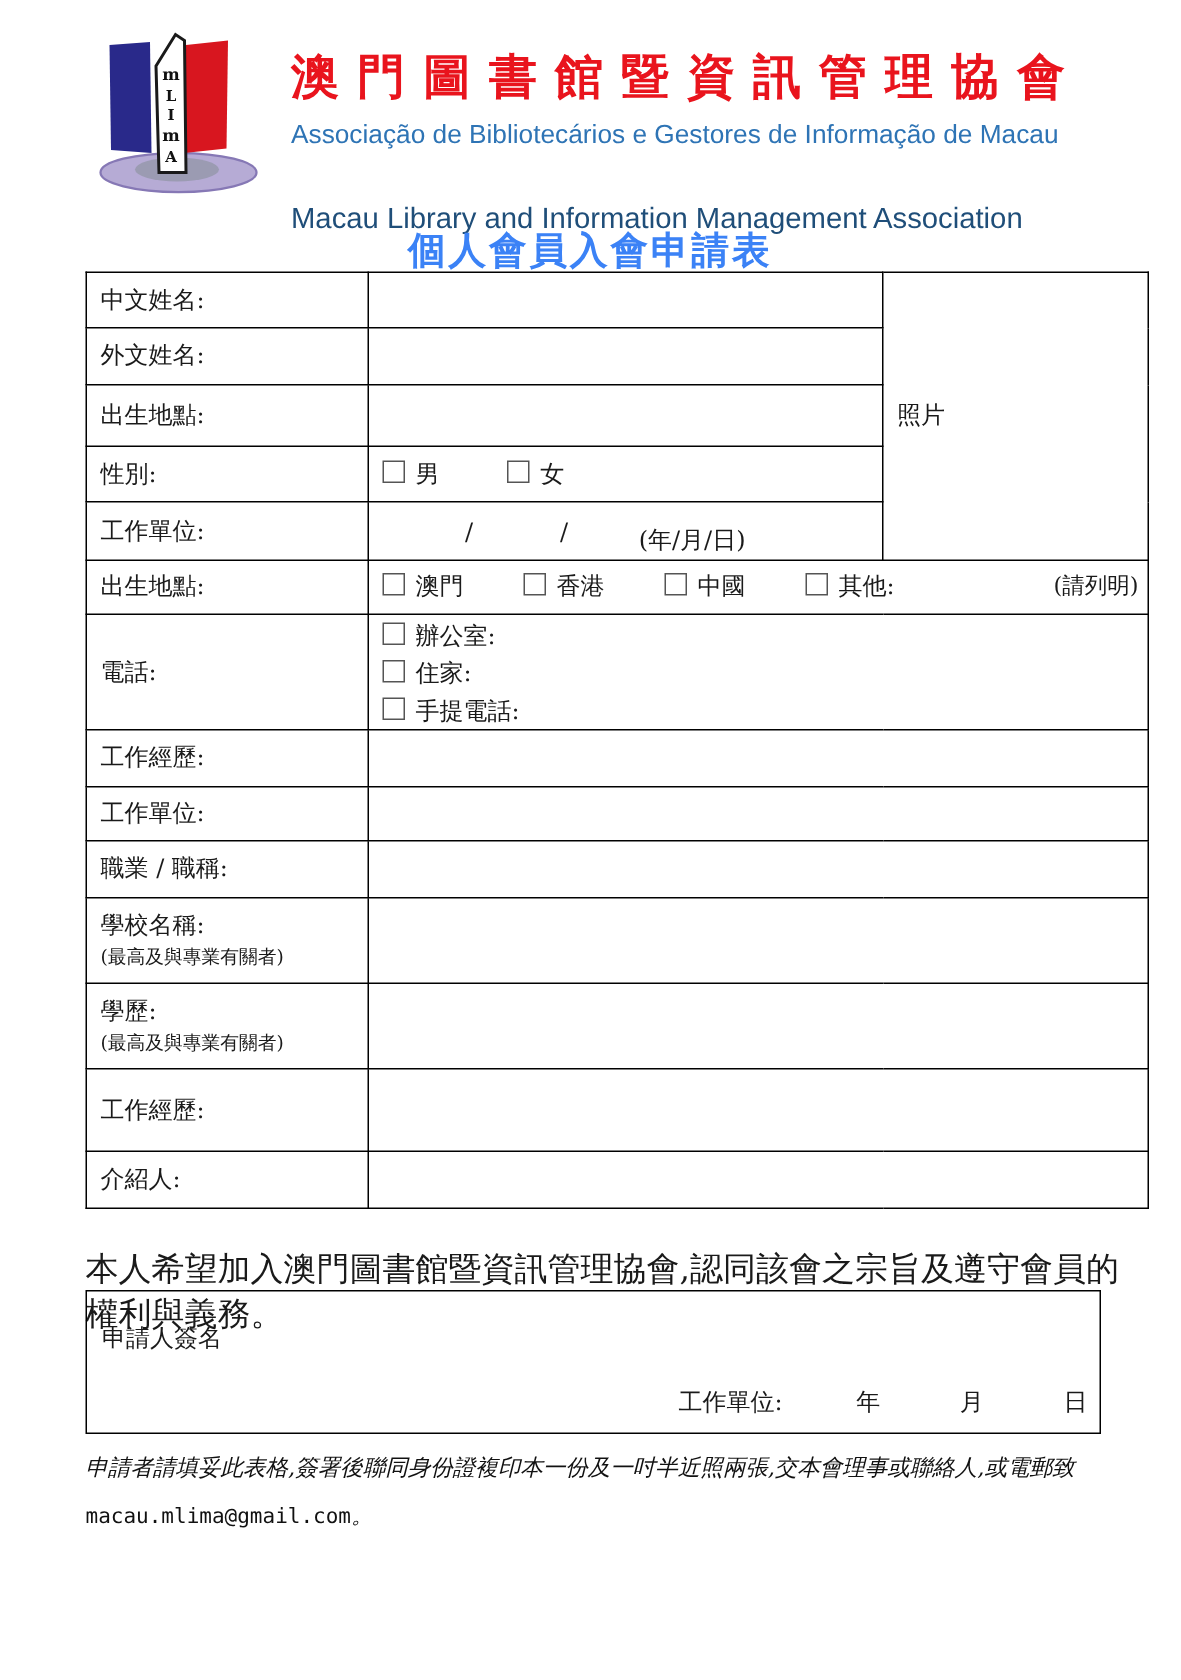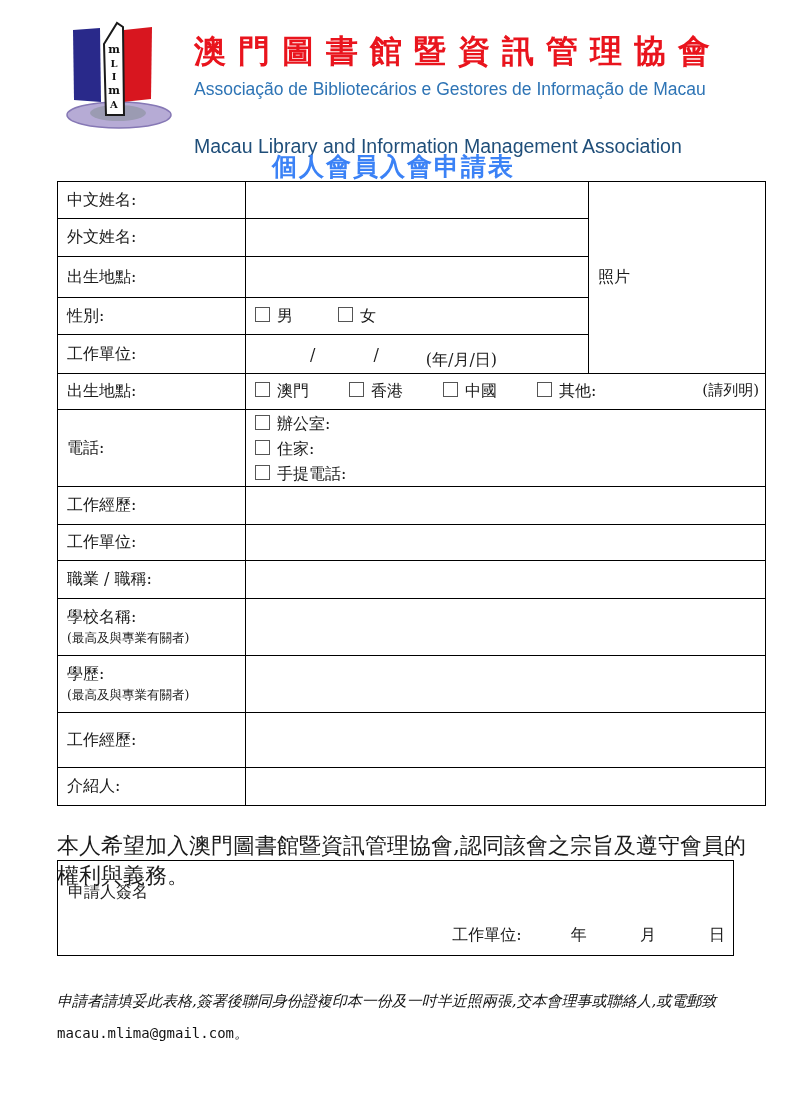--- a/index.html
+++ b/index.html
@@ -45,21 +45,21 @@
 
   
   .sigbox{position:absolute;left:57px;top:860px;width:675px;height:94px;border:1.5px solid #000;}
   .sig-label{position:absolute;left:10px;top:21px;font-size:16px;}
   .sig-date{position:absolute;right:8px;bottom:9px;font-size:16px;white-space:nowrap;}
   .sig-date .y{margin-left:44px;}
   .sig-date .m{margin-left:48px;}
   .sig-date .d{margin-left:48px;}
 
   
-  .footnote{position:absolute;left:57px;top:985px;width:682px;font-size:15px;line-height:32px;
+  .footnote{position:absolute;left:57px;top:962px;width:682px;font-size:15px;line-height:32px;
             font-style:italic;color:#111;}
   .footnote .email{font-style:normal;font-family:"DejaVu Sans Mono","Liberation Mono",monospace;
                    font-size:14px;}
 </style>
 </head>
 <body>
 
 <div class="page">
 
   <svg class="logo" viewBox="0 0 120 118">

